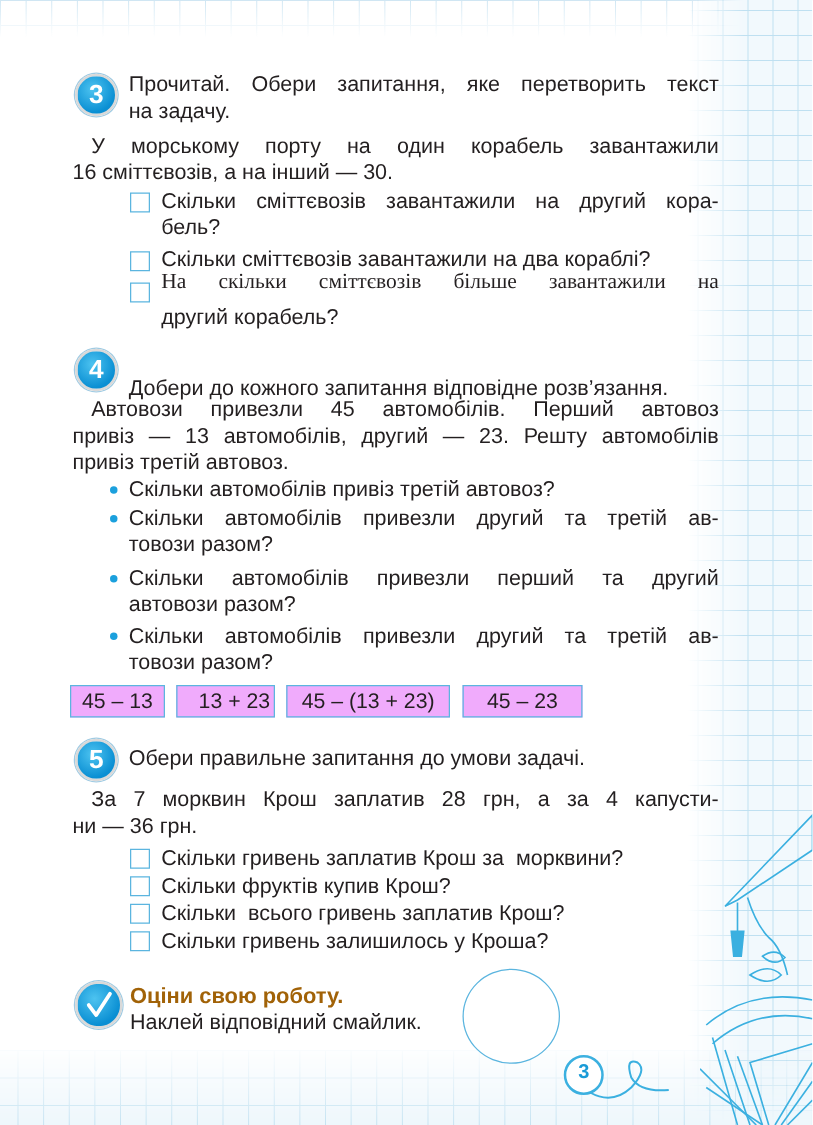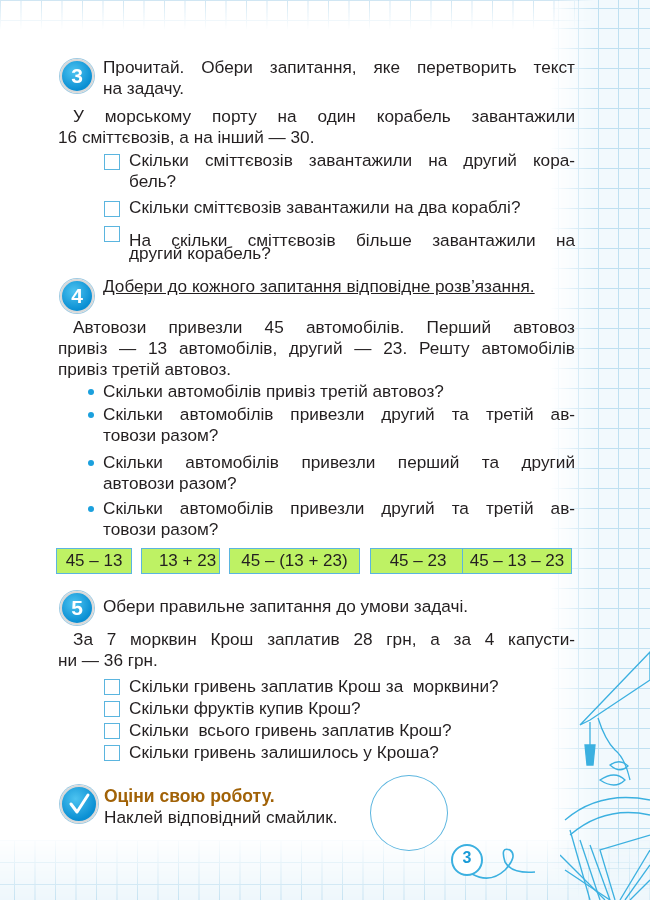--- a/index.html
+++ b/index.html
@@ -51,21 +51,21 @@
   }
   .t { position:absolute; font-size:17.2px; line-height:21px; white-space:nowrap; }
   .just { text-align:justify; text-align-last:justify; white-space:normal; }
   .cb {
     position:absolute; width:16px; height:16px;
     border:1.5px solid #5bb5df; background:#fff; box-sizing:border-box;
   }
   .bullet { position:absolute; width:6px; height:6px; border-radius:50%; background:#1ba0dd; }
   .ansbox {
     position:absolute; top:548px; height:26px; border:1.5px solid #5bb5df;
-    box-sizing:border-box; background:#bef264;
+    box-sizing:border-box; background:#f0abfc;
     display:flex; align-items:center; justify-content:center;
     font-size:17px; white-space:pre;
   }
   .check-badge {
     position:absolute; left:60px; top:785px; width:34px; height:34px; border-radius:50%;
     background: radial-gradient(circle at 40% 35%, #4dc3f0, #0a8fd3 70%);
     border:2px solid #d9d9d9; box-shadow:0 0 0 1px #9fcbe3;
   }
   .eval-title { position:absolute; left:104px; top:786px; font-size:17.5px; font-weight:bold; color:#a16207; }
   .smiley-circle {
@@ -113,27 +113,27 @@
   <div class="t" style="left:58px; top:127px;">16 сміттєвозів, а на інший — 30.</div>
 
   <div class="cb" style="left:104px; top:154px;"></div>
   <div class="t just" style="left:129px; top:150px; width:446px;">Скільки сміттєвозів завантажили на другий кора-</div>
   <div class="t" style="left:129px; top:171px;">бель?</div>
 
   <div class="cb" style="left:104px; top:201px;"></div>
   <div class="t" style="left:129px; top:197px;">Скільки сміттєвозів завантажили на два кораблі?</div>
 
   <div class="cb" style="left:104px; top:226px;"></div>
-  <div class="t just" style="left:129px; top:230px; width:446px;">На скільки сміттєвозів більше завантажили на</div>
+  <div class="t just" style="left:129px; top:214px; width:446px;font-family:Liberation Serif, serif;">На скільки сміттєвозів більше завантажили на</div>
   <div class="t" style="left:129px; top:243px;">другий корабель?</div>
 
   <div class="task-badge" style="left:60px; top:279px;">
     <span>4</span>
   </div>
-  <div class="t" style="left:103px; top:276px;text-decoration:underline;">Добери до кожного запитання відповідне розв’язання.</div>
+  <div class="t" style="left:103px; top:300px;">Добери до кожного запитання відповідне розв’язання.</div>
   <div class="t just" style="left:73px; top:317px; width:502px;">Автовози привезли 45 автомобілів. Перший автовоз</div>
   <div class="t just" style="left:58px; top:338px; width:517px;">привіз — 13 автомобілів, другий — 23. Решту автомобілів</div>
   <div class="t" style="left:58px; top:359px;">привіз третій автовоз.</div>
 
   <div class="bullet" style="left:88px; top:389px;"></div>
   <div class="t" style="left:103px; top:381px;">Скільки автомобілів привіз третій автовоз?</div>
 
   <div class="bullet" style="left:88px; top:412px;"></div>
   <div class="t just" style="left:103px; top:404px; width:472px;">Скільки автомобілів привезли другий та третій ав-</div>
   <div class="t" style="left:103px; top:425px;">товози разом?</div>
@@ -143,21 +143,20 @@
   <div class="t just" style="left:103px; top:452px; width:472px;">Скільки автомобілів привезли перший та другий</div>
 
   <div class="bullet" style="left:88px; top:506px;"></div>
   <div class="t just" style="left:103px; top:498px; width:472px;">Скільки автомобілів привезли другий та третій ав-</div>
   <div class="t" style="left:103px; top:519px;">товози разом?</div>
 
   <div class="ansbox" style="left:56px; width:76px;">45 – 13</div>
   <div class="ansbox" style="left:141px; width:79px;padding-left:14px;">13 + 23</div>
   <div class="ansbox" style="left:229px; width:131px;">45 – (13 + 23)</div>
   <div class="ansbox" style="left:370px; width:96px;">45 – 23</div>
-  <div class="ansbox" style="left:462px; width:110px;">45 – 13 – 23</div>
 
   <div class="task-badge" style="left:60px; top:591px;">
     <span>5</span>
   </div>
   <div class="t" style="left:103px; top:596px;">Обери правильне запитання до умови задачі.</div>
   <div class="t just" style="left:73px; top:629px; width:502px;">За 7 морквин Крош заплатив 28 грн, а за 4 капусти-</div>
   <div class="t" style="left:58px; top:650px;">ни — 36 грн.</div>
 
   <div class="cb" style="left:104px; top:679px;"></div>
   <div class="t" style="left:129px; top:676px; white-space:pre;">Скільки гривень заплатив Крош за  морквини?</div>

